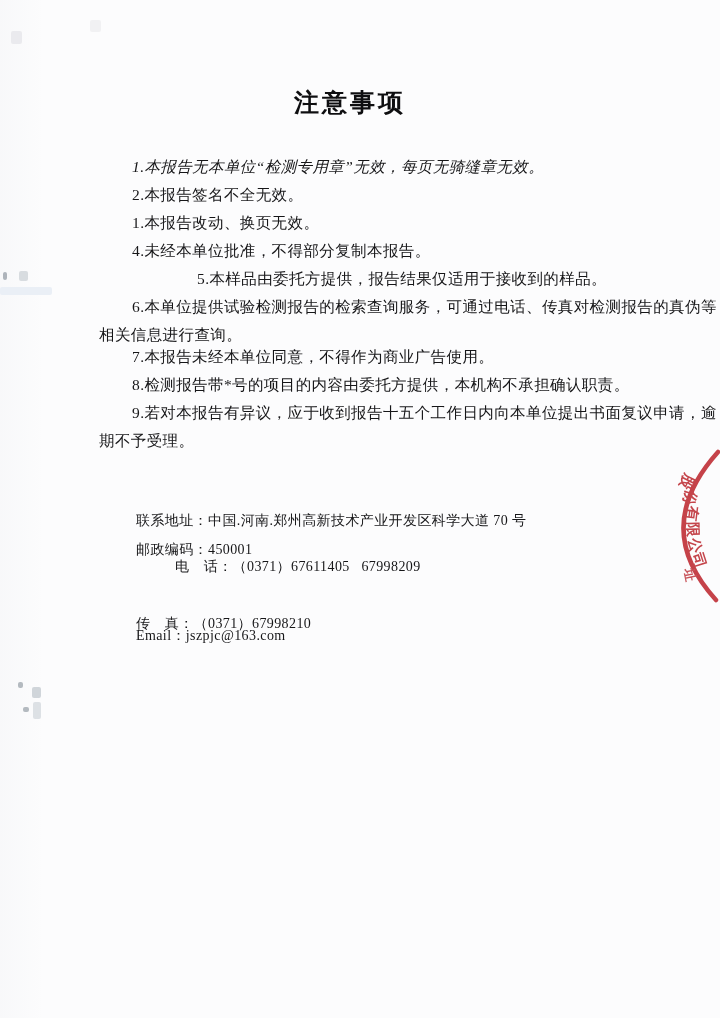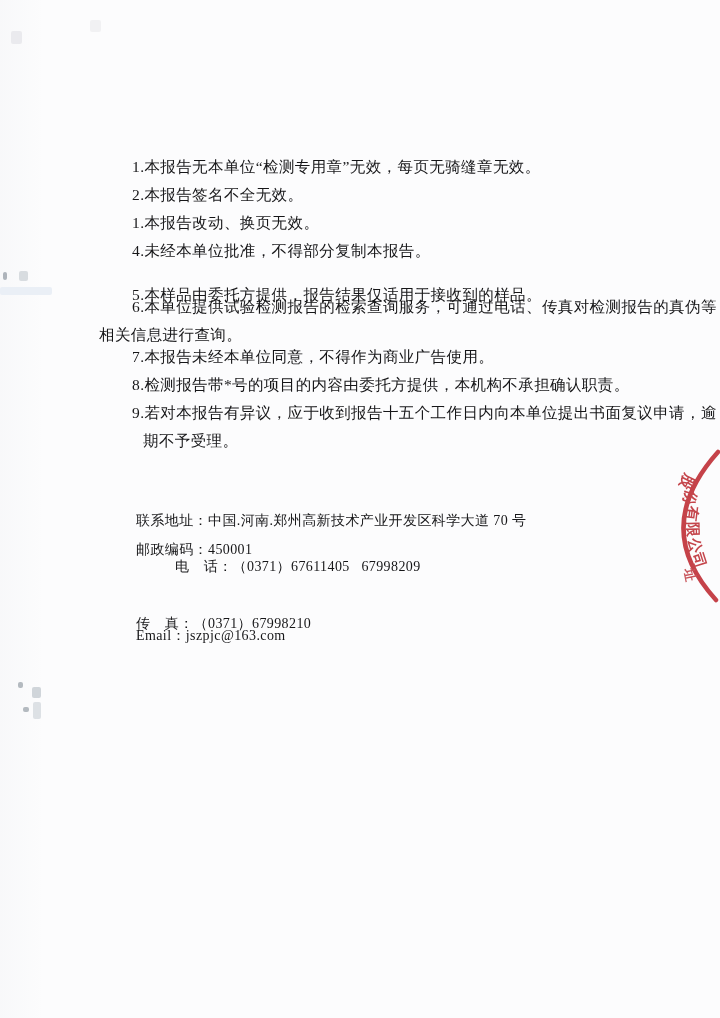--- a/index.html
+++ b/index.html
@@ -66,33 +66,34 @@
   <div class="artifact" style="left:90px;top:20px;width:11px;height:12px;background:#f1f1f3;"></div>
   <div class="artifact" style="left:11px;top:31px;width:11px;height:13px;background:#eaeaee;"></div>
   <div class="artifact" style="left:3px;top:272px;width:4px;height:8px;background:#aeb4bb;"></div>
   <div class="artifact" style="left:19px;top:271px;width:9px;height:10px;background:#d8dce0;"></div>
   <div class="artifact" style="left:0px;top:287px;width:52px;height:8px;background:#eaeff6;"></div>
   <div class="artifact" style="left:18px;top:682px;width:5px;height:6px;background:#b4bac0;"></div>
   <div class="artifact" style="left:32px;top:687px;width:9px;height:11px;background:#d0d5da;"></div>
   <div class="artifact" style="left:23px;top:707px;width:6px;height:5px;background:#b4bac0;"></div>
   <div class="artifact" style="left:33px;top:702px;width:8px;height:17px;background:#dde1e5;"></div>
 
+  <div class="doc-title">注意事项</div>
 
   <div>
-    <div class="note-line indent" style="top:156px;">1.本报告无本单位“检测专用章”无效，每页无骑缝章无效。</div>
+    <div class="note-line indent" style="top:156px;font-style:italic;">1.本报告无本单位“检测专用章”无效，每页无骑缝章无效。</div>
     <div class="note-line indent" style="top:184px;">2.本报告签名不全无效。</div>
     <div class="note-line indent" style="top:212px;">1.本报告改动、换页无效。</div>
     <div class="note-line indent" style="top:240px;">4.未经本单位批准，不得部分复制本报告。</div>
-    <div class="note-line indent" style="top:284px;">5.本样品由委托方提供，报告结果仅适用于接收到的样品。</div>
+    <div class="note-line indent" style="top:268px;text-align:center;">5.本样品由委托方提供，报告结果仅适用于接收到的样品。</div>
     <div class="note-line indent" style="top:296px;">6.本单位提供试验检测报告的检索查询服务，可通过电话、传真对检测报告的真伪等</div>
     <div class="note-line" style="top:324px;">相关信息进行查询。</div>
     <div class="note-line indent" style="top:346px;">7.本报告未经本单位同意，不得作为商业广告使用。</div>
     <div class="note-line indent" style="top:374px;">8.检测报告带*号的项目的内容由委托方提供，本机构不承担确认职责。</div>
     <div class="note-line indent" style="top:402px;">9.若对本报告有异议，应于收到报告十五个工作日内向本单位提出书面复议申请，逾</div>
-    <div class="note-line" style="top:430px;margin-left:44px;">期不予受理。</div>
+    <div class="note-line" style="top:430px;">期不予受理。</div>
   </div>
 
   <div>
     <div class="contact-line" style="top:510px;">联系地址：中国.河南.郑州高新技术产业开发区科学大道 70 号</div>
     <div class="contact-line" style="top:539px;">邮政编码：450001</div>
     <div class="contact-line" style="top:556px;margin-left:39px;">电　话：（0371）67611405   67998209</div>
     <div class="contact-line" style="top:597px;margin-top:16px;">传　真：（0371）67998210</div>
     <div class="contact-line" style="top:625px;">Email：jszpjc@163.com</div>
   </div>
 

